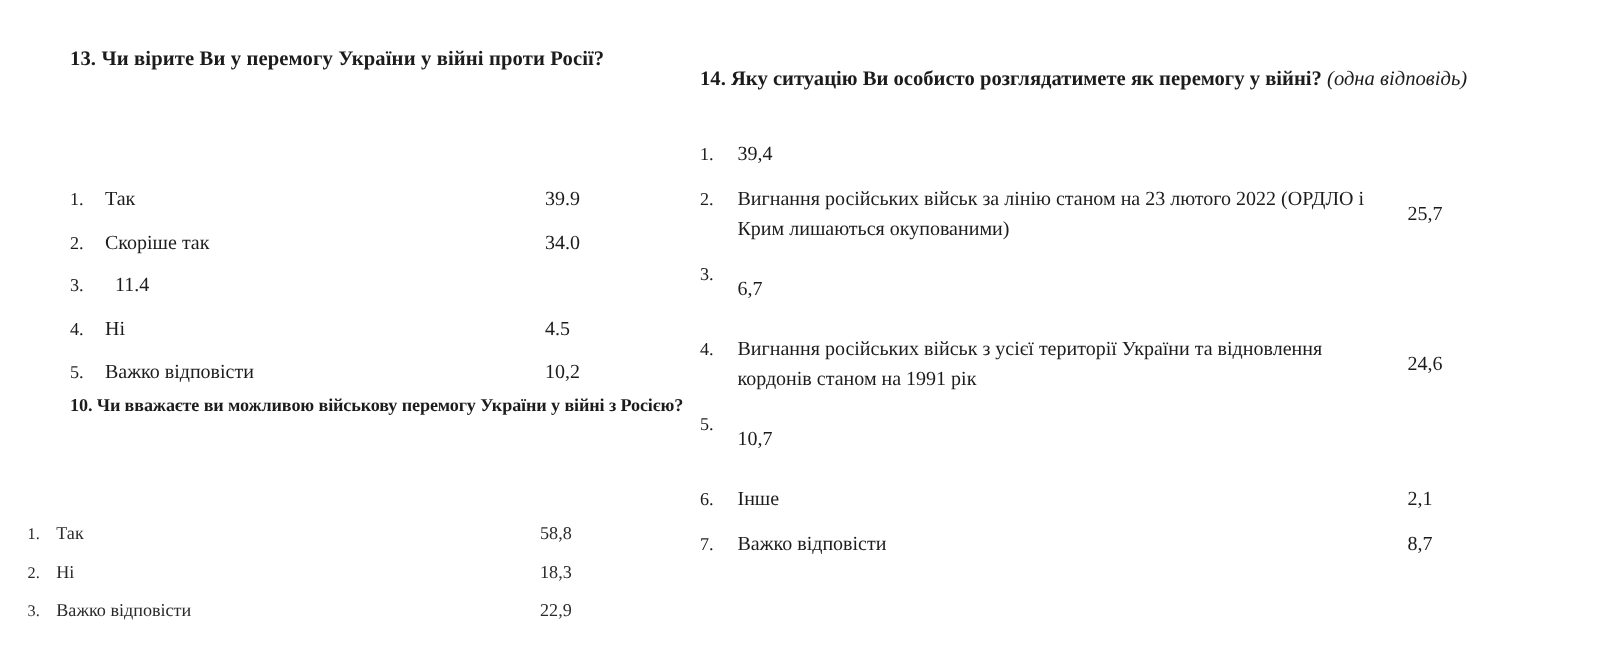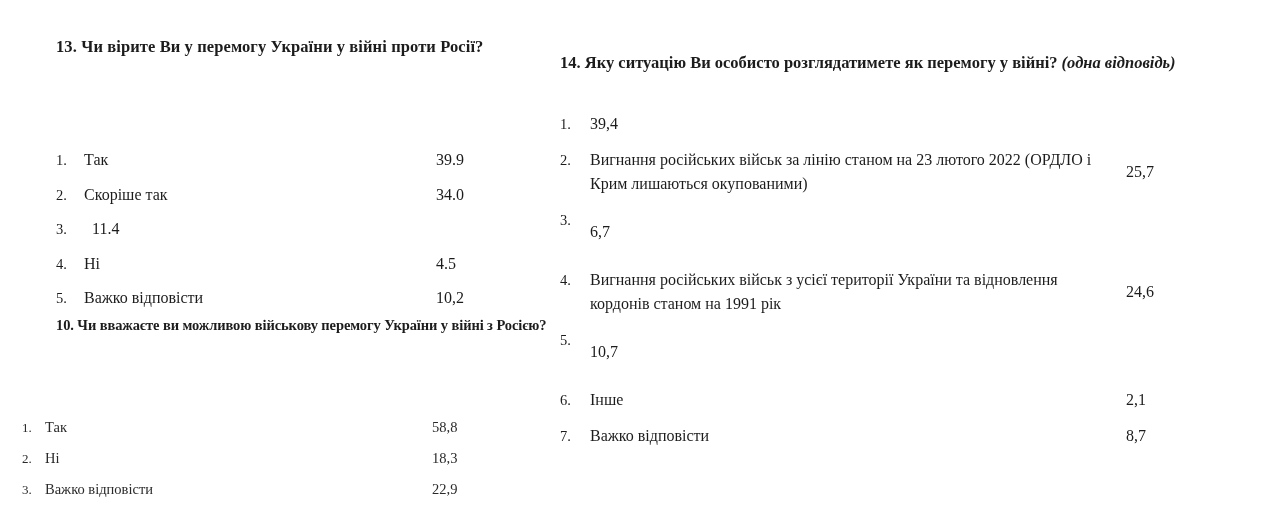--- a/index.html
+++ b/index.html
@@ -25,21 +25,21 @@
   
   .q-title {
     font-family: "Liberation Serif", serif;
     font-weight: bold;
     line-height: 1.3;
   }
   .q-title .q-num {
     font-weight: bold;
   }
   .q-title .q-note {
-    font-weight: bold;
+    font-weight: normal;
     font-style: italic;
   }
 
   .rows {
     display: block;
   }
   .row {
     display: flex;
     align-items: flex-start;
     width: 100%;

